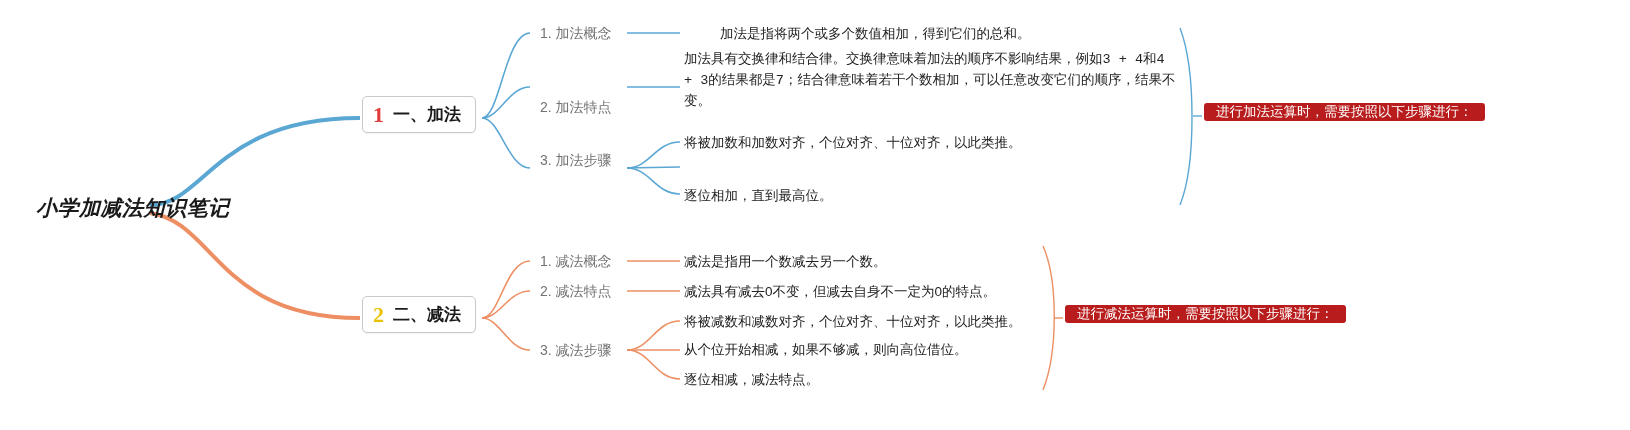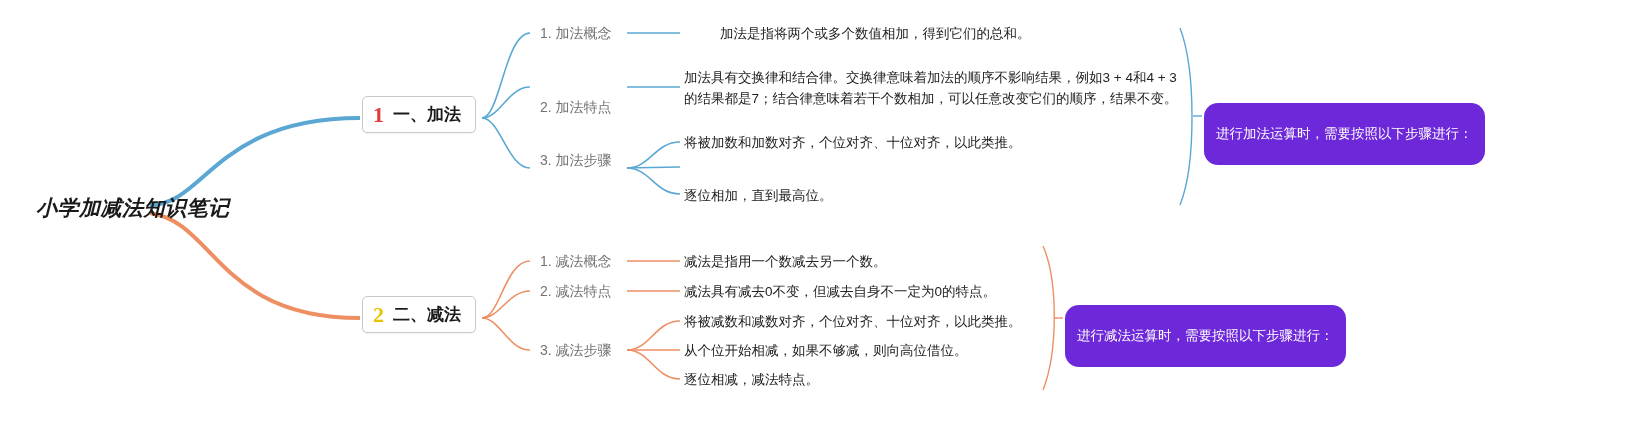--- a/index.html
+++ b/index.html
@@ -64,25 +64,25 @@
     font-size: 14px;
     color: #737373;
     white-space: nowrap;
   }
   .leaf {
     font-size: 13.5px;
     color: #222;
     line-height: 1.55;
   }
   .callout {
-    background: #6d28d9;
+    background: #b91c1c;
     color: #ffffff;
     font-size: 13.5px;
-    padding: 22px 12px;
-    border-radius: 14px;
+    padding: 0 12px;
+    border-radius: 3px;
     white-space: nowrap;
   }
 </style>
 </head>
 <body>
 
 <div id="canvas">
 
   <svg id="wires" viewBox="0 0 1630 430" xmlns="http://www.w3.org/2000/svg">
 
@@ -126,21 +126,21 @@
       <span class="branch-num" style="color:#e03c3c;">1</span>
       <span class="branch-label">一、加法</span>
     </div>
   </div>
 
   <div class="node topic" style="left:540px; top:25px;">1. 加法概念</div>
   <div class="node topic" style="left:540px; top:79px;margin-top:20px;">2. 加法特点</div>
   <div class="node topic" style="left:540px; top:152px;">3. 加法步骤</div>
 
   <div class="node leaf" style="left:684px; top:24px; width:520px;margin-left:36px;">加法是指将两个或多个数值相加，得到它们的总和。</div>
-  <div class="node leaf" style="left:684px; top:68px; width:495px;">加法具有交换律和结合律。交换律意味着加法的顺序不影响结果，例如3 + 4和4 + 3的结果都是7；结合律意味着若干个数相加，可以任意改变它们的顺序，结果不变。</div>
+  <div class="node leaf" style="left:684px; top:50px; width:495px;font-family:Liberation Mono, monospace;">加法具有交换律和结合律。交换律意味着加法的顺序不影响结果，例如3 + 4和4 + 3的结果都是7；结合律意味着若干个数相加，可以任意改变它们的顺序，结果不变。</div>
   <div class="node leaf" style="left:684px; top:133px; width:520px;">将被加数和加数对齐，个位对齐、十位对齐，以此类推。</div>
   <div class="node leaf" style="left:684px; top:186px; width:520px;">逐位相加，直到最高位。</div>
 
   <div class="node" style="left:1204px; top:103px;">
     <div class="callout">进行加法运算时，需要按照以下步骤进行：</div>
   </div>
 
   <div class="node" style="left:362px; top:296px;">
     <div class="branch-box">
       <span class="branch-num" style="color:#e8c300;">2</span>
@@ -148,20 +148,20 @@
     </div>
   </div>
 
   <div class="node topic" style="left:540px; top:253px;">1. 减法概念</div>
   <div class="node topic" style="left:540px; top:283px;">2. 减法特点</div>
   <div class="node topic" style="left:540px; top:342px;">3. 减法步骤</div>
 
   <div class="node leaf" style="left:684px; top:252px; width:430px;">减法是指用一个数减去另一个数。</div>
   <div class="node leaf" style="left:684px; top:282px; width:430px;">减法具有减去0不变，但减去自身不一定为0的特点。</div>
   <div class="node leaf" style="left:684px; top:312px; width:430px;">将被减数和减数对齐，个位对齐、十位对齐，以此类推。</div>
-  <div class="node leaf" style="left:684px; top:341px; width:430px;">从个位开始相减，如果不够减，则向高位借位。</div>
+  <div class="node leaf" style="left:684px; top:341px; width:430px;font-family:Liberation Mono, monospace;">从个位开始相减，如果不够减，则向高位借位。</div>
   <div class="node leaf" style="left:684px; top:370px; width:430px;">逐位相减，减法特点。</div>
 
   <div class="node" style="left:1065px; top:305px;">
     <div class="callout">进行减法运算时，需要按照以下步骤进行：</div>
   </div>
 
 </div>
 
 </body></html>

